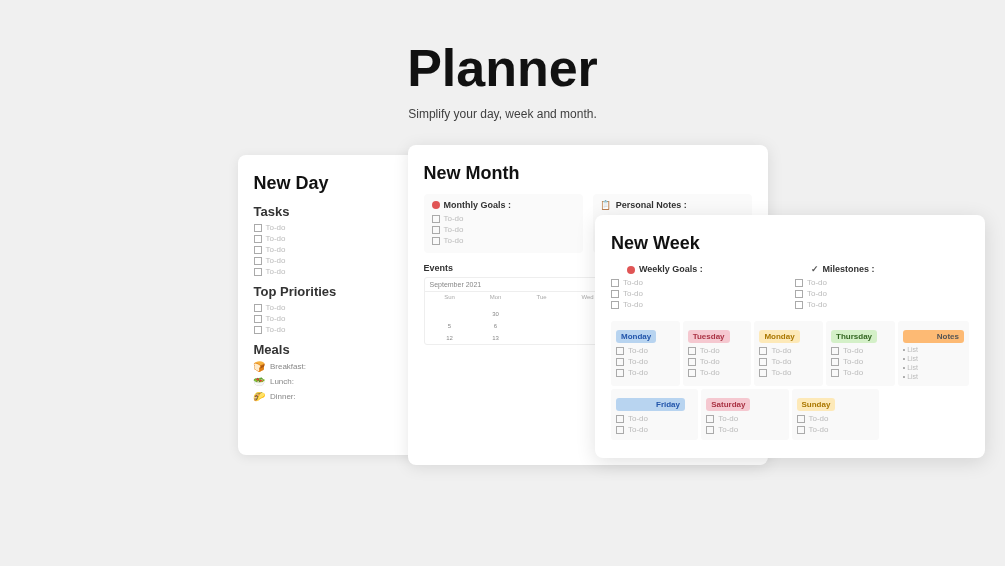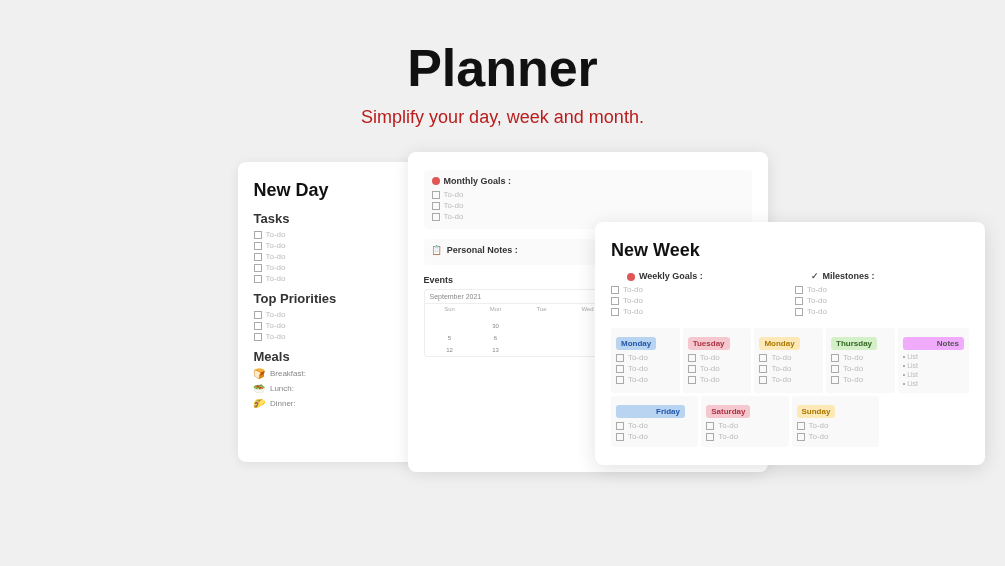--- a/index.html
+++ b/index.html
@@ -19,22 +19,22 @@
       padding-top: 40px;
       margin-bottom: 24px;
     }
     .header h1 {
       font-size: 52px;
       font-weight: 800;
       color: #111;
       line-height: 1.1;
     }
     .header p {
-      font-size: 18px;
-      color: #b91c1c;
+      font-size: 12px;
+      color: #404040;
       margin-top: 10px;
     }
     .cards-container {
       display: flex;
       align-items: flex-start;
       justify-content: center;
       width: 100%;
       padding: 0 30px;
       position: relative;
     }
@@ -100,21 +100,20 @@
       flex-shrink: 0;
     }
     .todo-item span.todo-text {
       font-size: 8px;
       color: #bbb;
     }
     
     .month-top {
       display: flex;
       gap: 10px;
-      flex-direction: column;
     }
     .month-section {
       flex: 1;
       background: #fafafa;
       border-radius: 4px;
       padding: 6px 8px;
     }
     .month-section-title {
       font-size: 9px;
       font-weight: 600;
@@ -210,21 +209,21 @@
       font-weight: 700;
       padding: 2px 5px;
       border-radius: 3px;
       margin-bottom: 3px;
       display: inline-block;
     }
     .monday-color { background: #b8d4f0; color: #2255aa; }
     .tuesday-color { background: #f5c8d0; color: #aa3344; }
     .wednesday-color { background: #fde9b8; color: #aa7700; }
     .thursday-color { background: #d4f0c8; color: #336622; }
-    .notes-color { background: #f0abfc; color: #555; padding-left: 34px; }
+    .notes-color { background: #fdba74; color: #555; padding-left: 34px; }
     .friday-color { background: #b8d4f0; color: #2255aa; padding-left: 40px; }
     .saturday-color { background: #f5c8d0; color: #aa3344; }
     .sunday-color { background: #fde9b8; color: #aa7700; }
     .notes-col {
       background: #f9f9f9;
       border-radius: 3px;
       padding: 4px 5px;
     }
     .notes-list-item {
       font-size: 7px;
@@ -295,20 +294,21 @@
       <span style="font-size:10px;">🥗</span>
       <span>Lunch:</span>
     </div>
     <div style="font-size:8px;color:#888;margin-top:4px;display:flex;align-items:center;gap:4px;">
       <span style="font-size:10px;">🌮</span>
       <span>Dinner:</span>
     </div>
   </div>
 
   <div class="card-month">
+    <div class="card-title">New Month</div>
     <div class="month-top">
       <div class="month-section">
         <div class="month-section-title">
           <span class="dot-red"></span>
           <span>Monthly Goals :</span>
         </div>
         <div class="todo-item">
             <span class="checkbox"></span>
             <span class="todo-text">To-do</span>
           </div>

